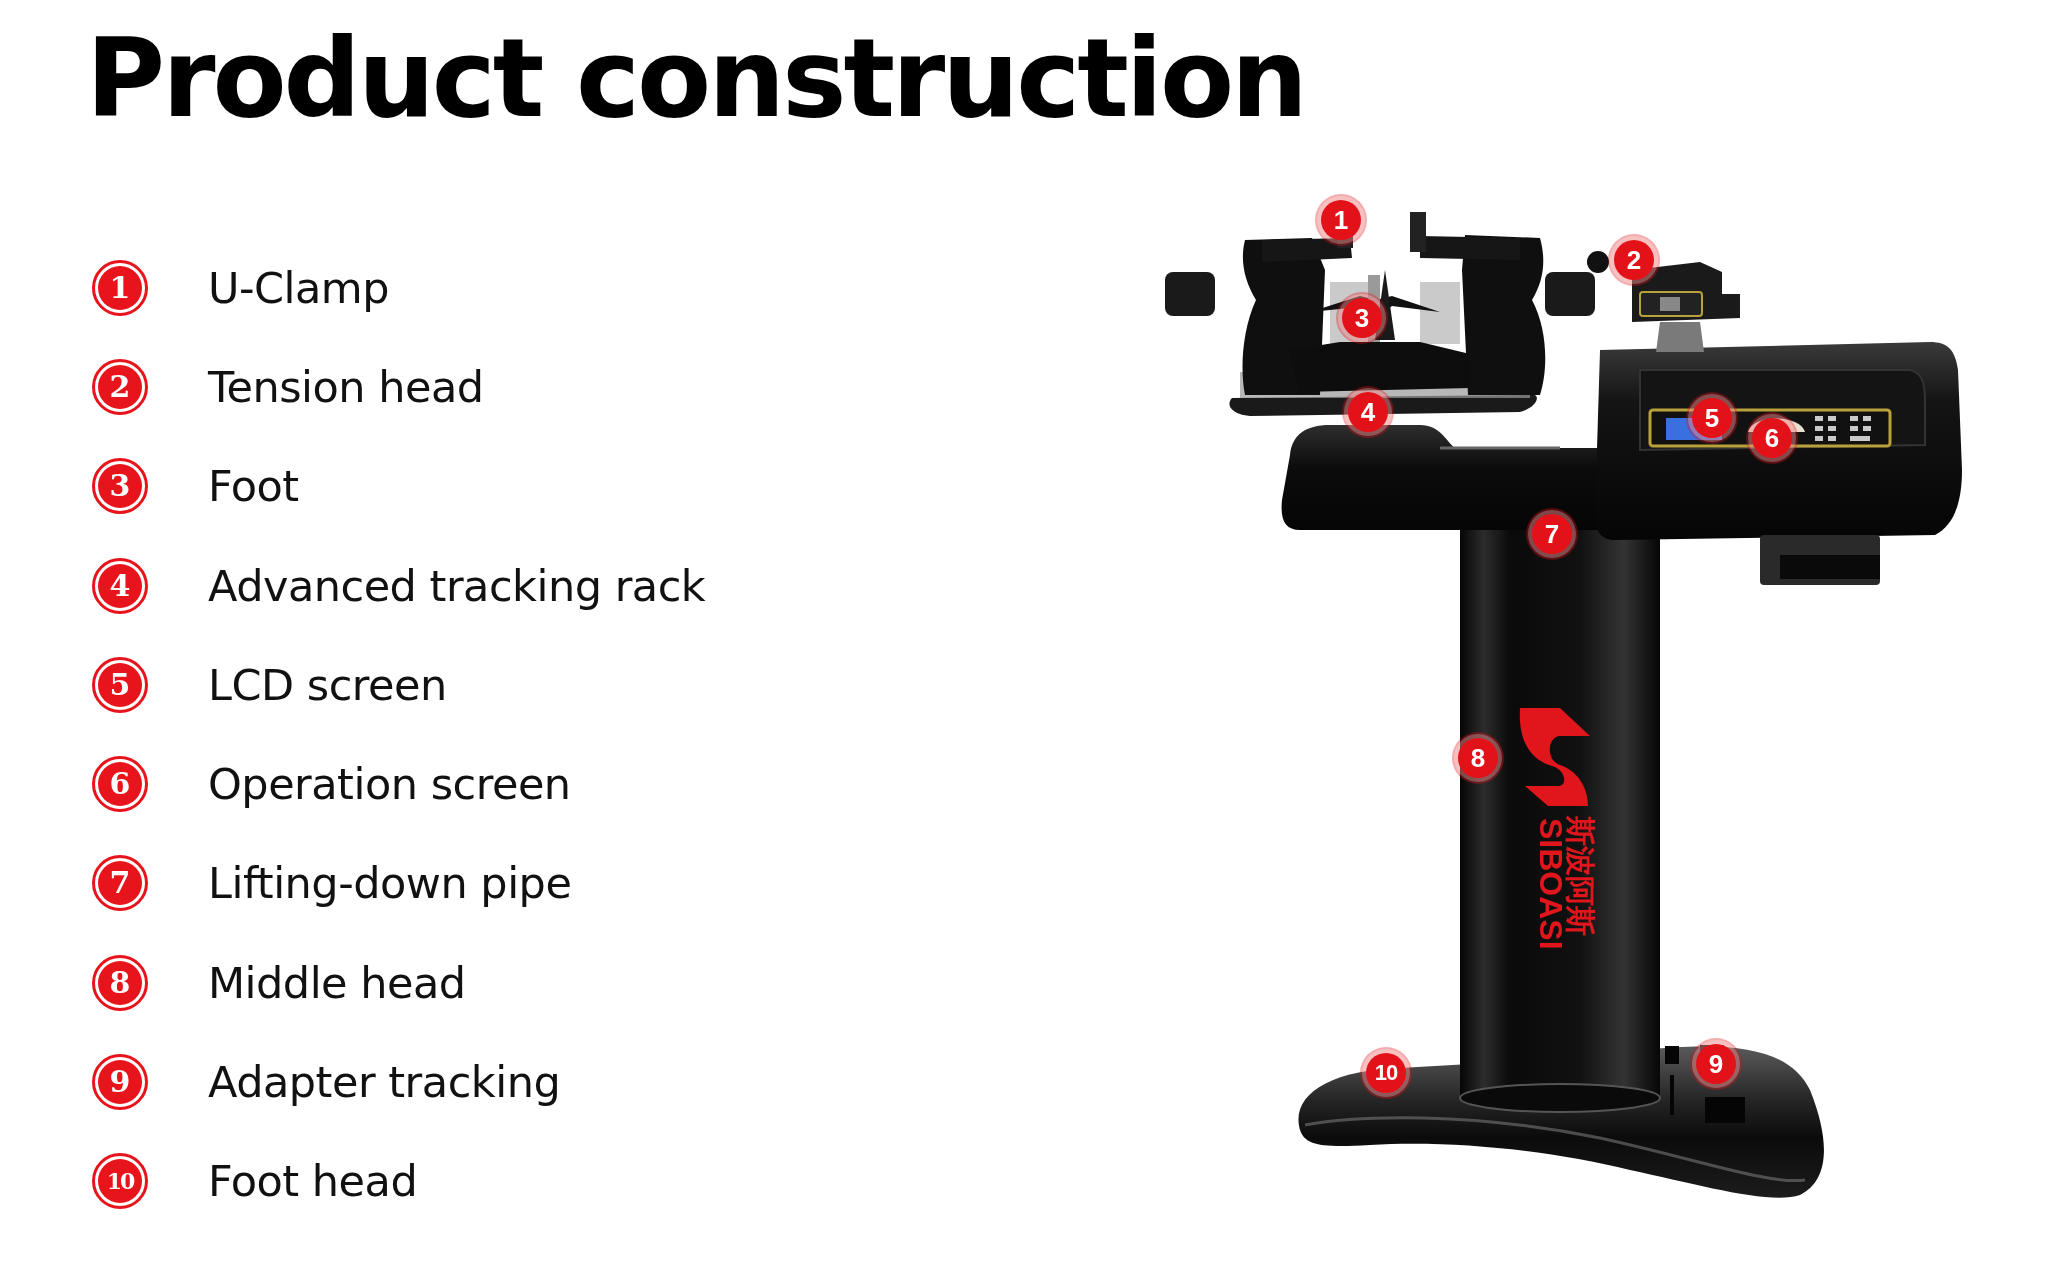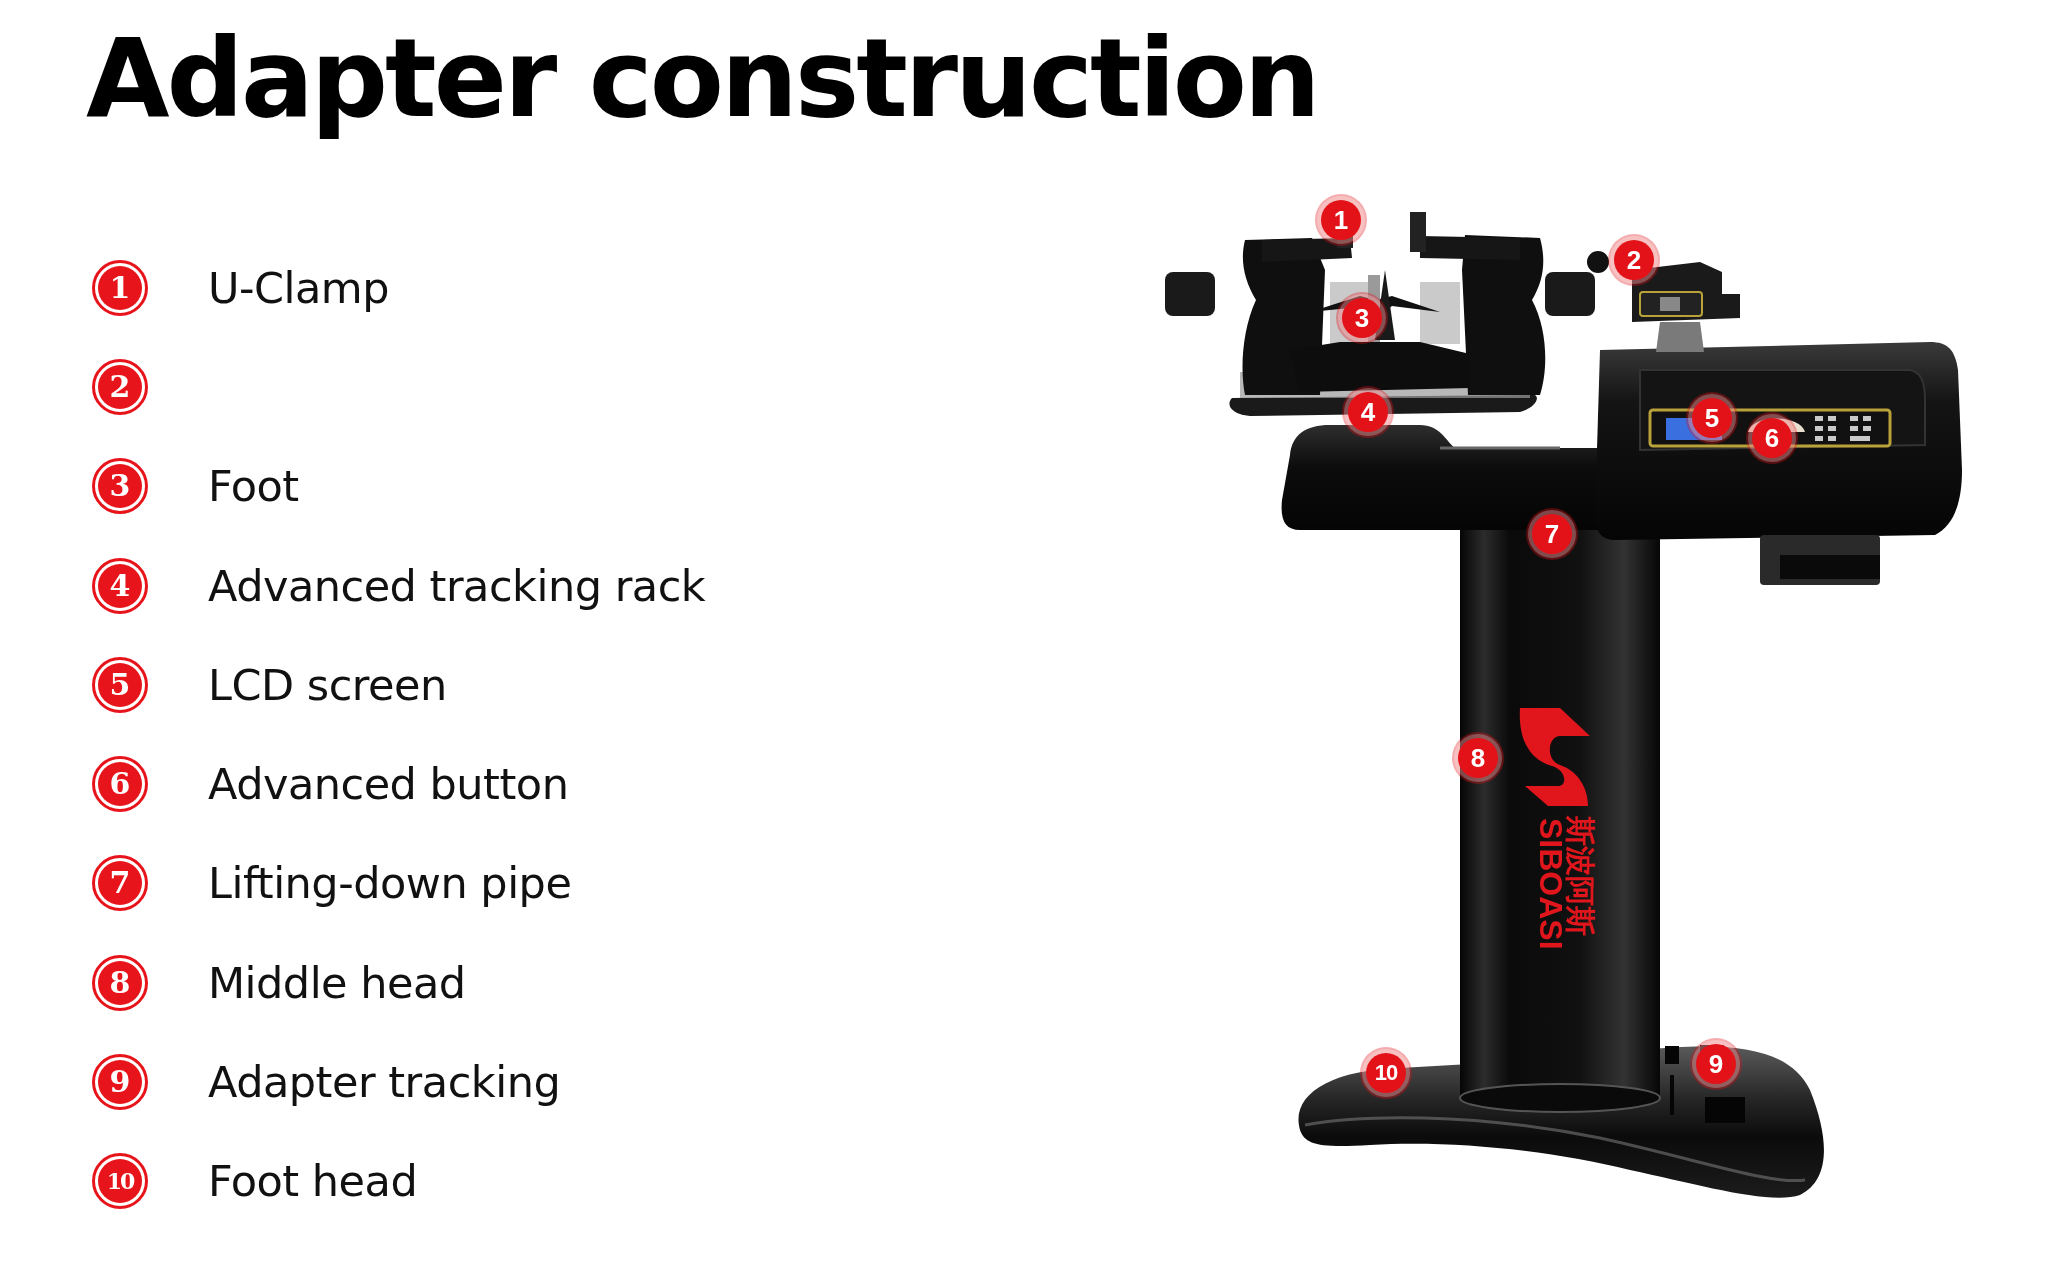--- a/index.html
+++ b/index.html
@@ -12,33 +12,34 @@
   .badge-inner.two { font-size:22px; letter-spacing:-2px; }
   .part-label { margin-left:60px; font-family:"DejaVu Sans", sans-serif; font-size:43px; color:#111; letter-spacing:-0.5px; white-space:nowrap; }
 
   .product { position:absolute; left:0; top:0; width:2048px; height:1267px; pointer-events:none; }
   .marker { position:absolute; width:40px; height:40px; margin-left:-20px; margin-top:-20px; border-radius:50%; background:#e31218; color:#fff; font-family:"Liberation Sans", sans-serif; font-weight:bold; font-size:26px; display:flex; align-items:center; justify-content:center; box-shadow:0 0 0 4px rgba(255,255,255,0.25), 0 0 0 6px rgba(227,18,24,0.35); pointer-events:auto; }
   .marker.two { font-size:22px; letter-spacing:-1px; }
 </style>
 </head>
 <body>
 
-<h1 class="title">Adapter construction</h1>
+<h1 class="title">Product construction</h1>
 
 <ul class="parts-list">
   <li class="part-item">
     <span class="badge">
         <span class="badge-inner">1</span>
       </span>
     <span class="part-label">U-Clamp</span>
   </li>
   <li class="part-item">
     <span class="badge">
         <span class="badge-inner">2</span>
       </span>
+    <span class="part-label">Tension head</span>
   </li>
   <li class="part-item">
     <span class="badge">
         <span class="badge-inner">3</span>
       </span>
     <span class="part-label">Foot</span>
   </li>
   <li class="part-item">
     <span class="badge">
         <span class="badge-inner">4</span>
@@ -48,21 +49,21 @@
   <li class="part-item">
     <span class="badge">
         <span class="badge-inner">5</span>
       </span>
     <span class="part-label">LCD screen</span>
   </li>
   <li class="part-item">
     <span class="badge">
         <span class="badge-inner">6</span>
       </span>
-    <span class="part-label">Advanced button</span>
+    <span class="part-label">Operation screen</span>
   </li>
   <li class="part-item">
     <span class="badge">
         <span class="badge-inner">7</span>
       </span>
     <span class="part-label">Lifting-down pipe</span>
   </li>
   <li class="part-item">
     <span class="badge">
         <span class="badge-inner">8</span>

